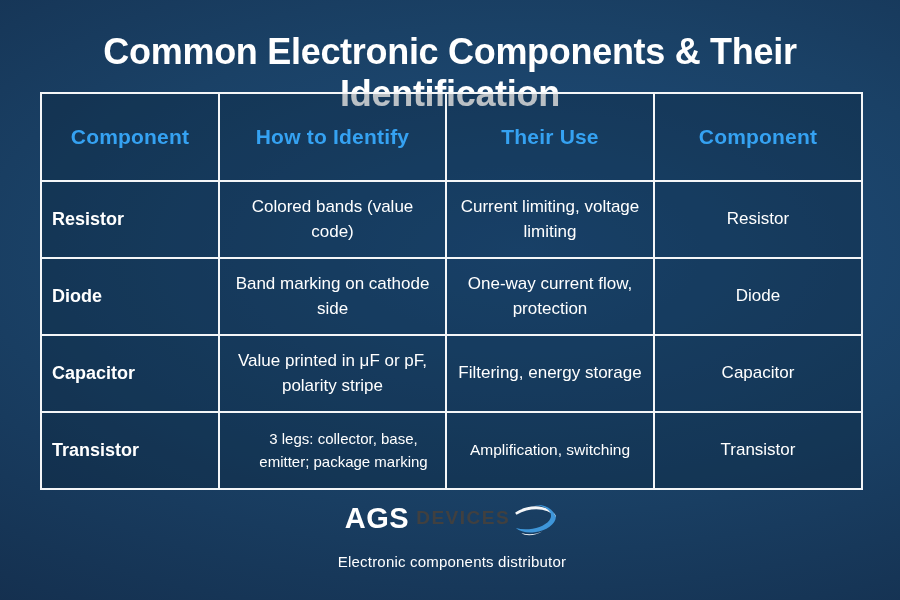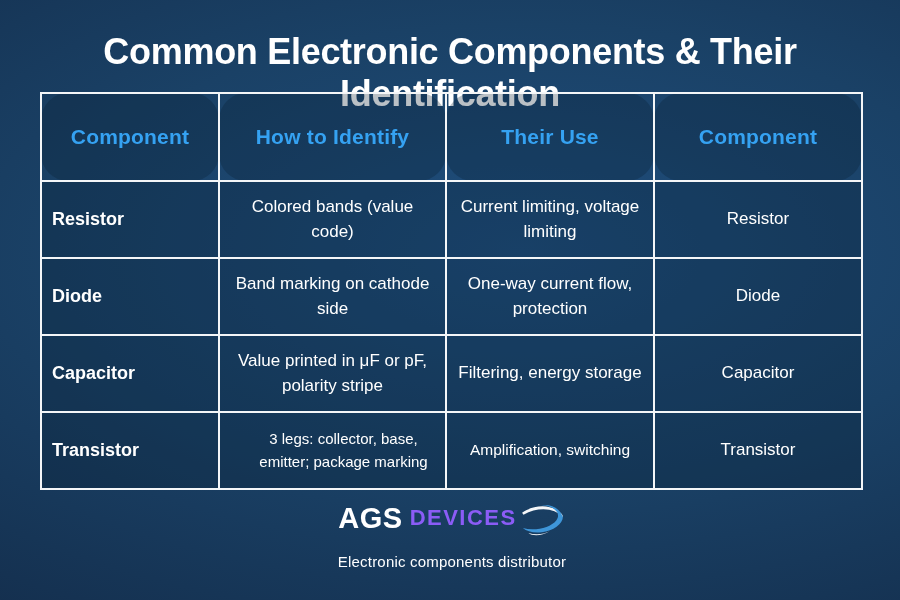--- a/index.html
+++ b/index.html
@@ -42,21 +42,20 @@
     vertical-align: middle;
     padding: 6px 10px;
     line-height: 1.45;
   }
   .comp-table thead th {
     color: #35a2f2;
     font-size: 21px;
     font-weight: 800;
     height: 74px;
     letter-spacing: 0.2px;
-    border-radius: 27px;
   }
   .comp-table tbody tr { height: 77px; margin-left: 38px; }
   .comp-table td { font-size: 17px; font-weight: 400; color: #ffffff; }
   .comp-table td.name-cell {
     text-align: left;
     font-weight: 700;
     font-size: 18px;
     padding-left: 10px;
   }
   .comp-table tr.small-row td.identify-cell { font-size: 15px; line-height: 1.5; padding-left: 32px; }
@@ -74,24 +73,24 @@
     align-items: center;
     justify-content: center;
   }
   .logo-ags {
     font-size: 29px;
     font-weight: 800;
     letter-spacing: 0.5px;
     color: #ffffff;
   }
   .logo-devices {
-    font-size: 22px;
+    font-size: 19px;
     font-weight: 600;
     letter-spacing: 1.5px;
-    color: #8b5cf6;
+    color: #404040;
     margin-left: 7px;
   }
   .logo-swoosh { margin-left: 3px; margin-top: 2px; }
   .tagline {
     margin-top: 17px;
     font-size: 15px;
     font-weight: 400;
     color: #ffffff;
     letter-spacing: 0.2px;
   }

